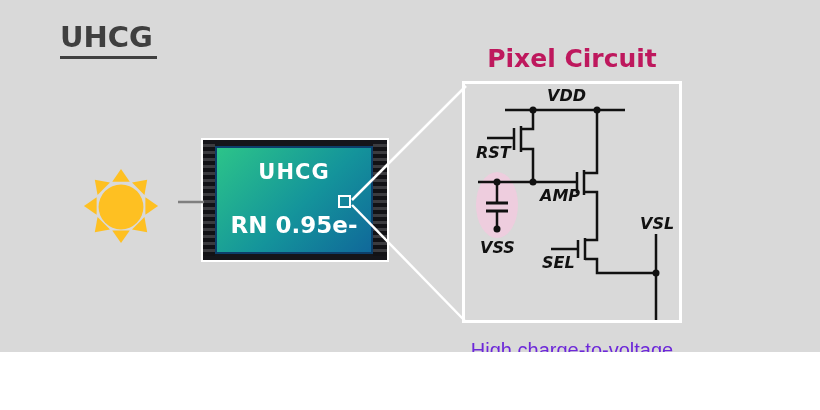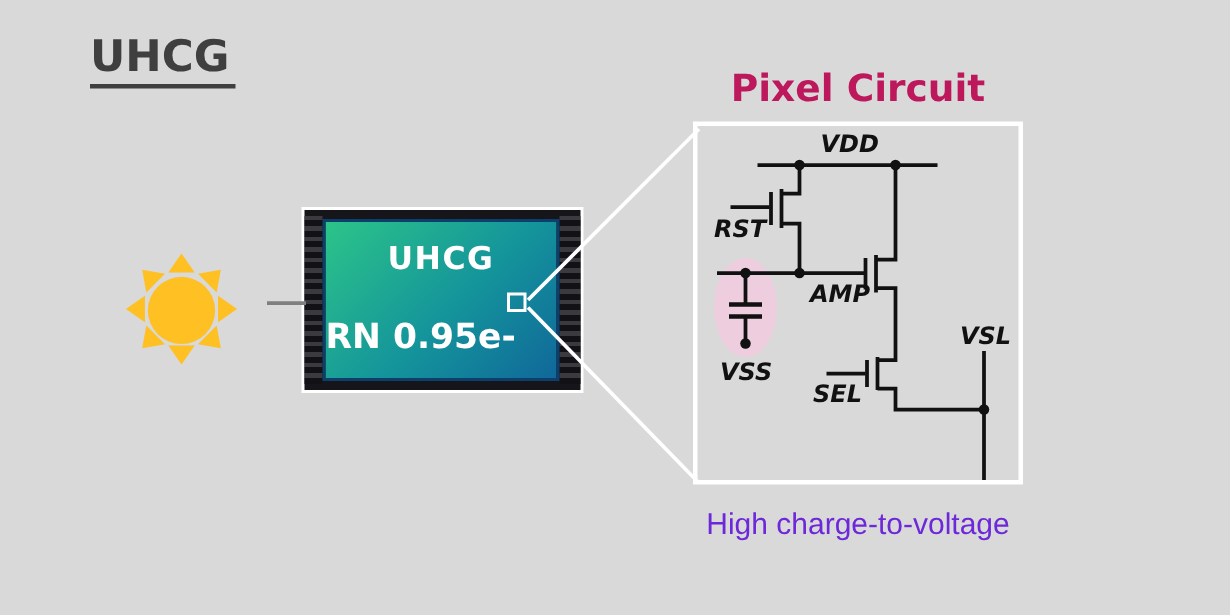--- a/index.html
+++ b/index.html
@@ -1,17 +1,17 @@
 <!DOCTYPE html>
 <html><head>
 <meta charset="utf-8">
 <style>
   html,body{margin:0;padding:0;}
   .canvas{
-    position:relative;width:820px;height:410px;background:#d9d9d9;
+    position:relative;width:820px;height:352px;background:#d9d9d9;
     overflow:hidden;font-family:"Liberation Sans","DejaVu Sans",sans-serif;
   }
   
   .slide-title{
     position:absolute;left:60px;top:20px;
     font-family:"DejaVu Sans","Liberation Sans",sans-serif;
     font-size:29px;font-weight:bold;color:#3f3f3f;
     border-bottom:3px solid #3f3f3f;padding:0 4px 2px 0;
   }
   
@@ -29,21 +29,21 @@
     position:absolute;left:12px;right:14px;top:6px;bottom:6px;
     border:2px solid #0c3f6b;
     background:linear-gradient(135deg,#2cc489 0%,#14949b 55%,#10689a 100%);
   }
   .chip-label{
     position:absolute;left:0;right:0;top:12px;text-align:center;
     font-family:"DejaVu Sans","Liberation Sans",sans-serif;
     font-size:21px;font-weight:bold;color:#ffffff;letter-spacing:1px;
   }
   .chip-noise{
-    position:absolute;left:0;right:0;top:64px;text-align:left;
+    position:absolute;left:0;right:0;top:64px;text-align:center;
     font-family:"DejaVu Sans","Liberation Sans",sans-serif;
     font-size:23px;font-weight:bold;color:#ffffff;
   }
   
   .zoom-marker{
     position:absolute;left:338px;top:195px;width:9px;height:9px;
     border:2px solid #ffffff;background:transparent;z-index:3;
   }
   
   .overlay{position:absolute;left:0;top:0;z-index:2;pointer-events:none;}

